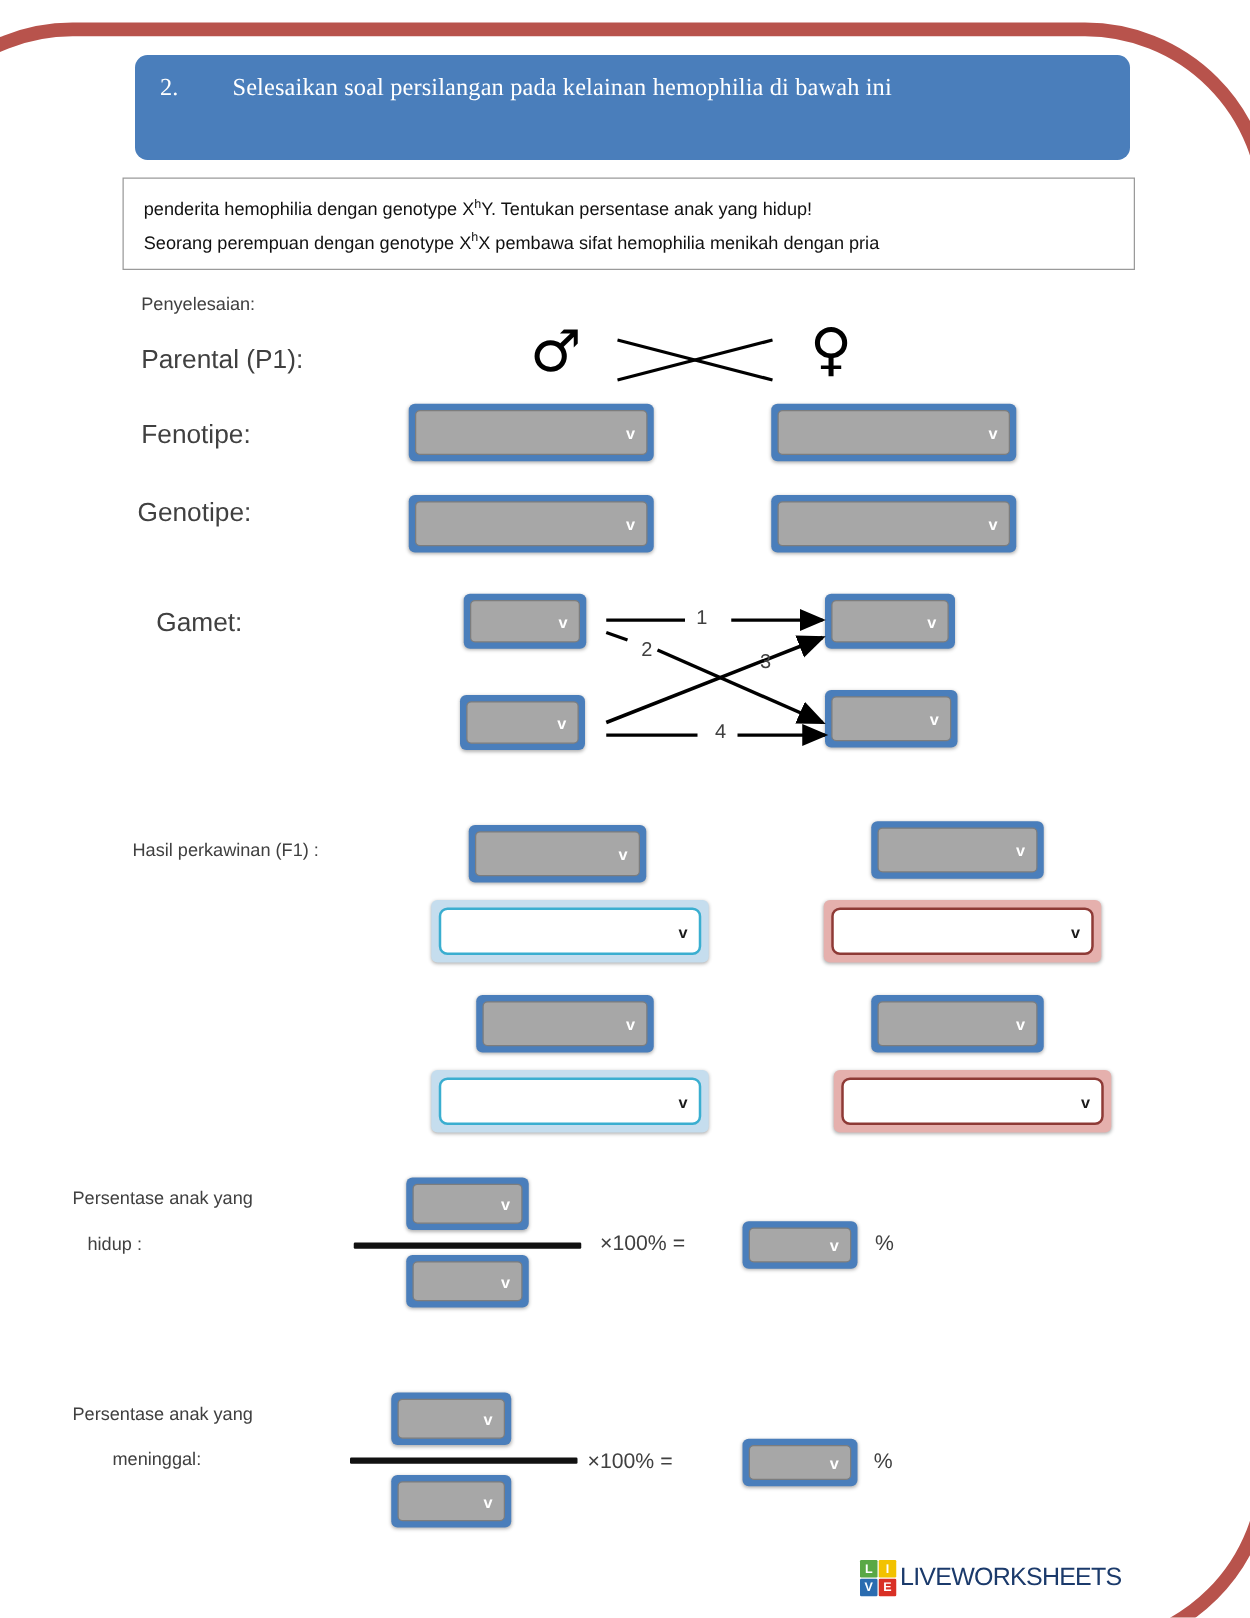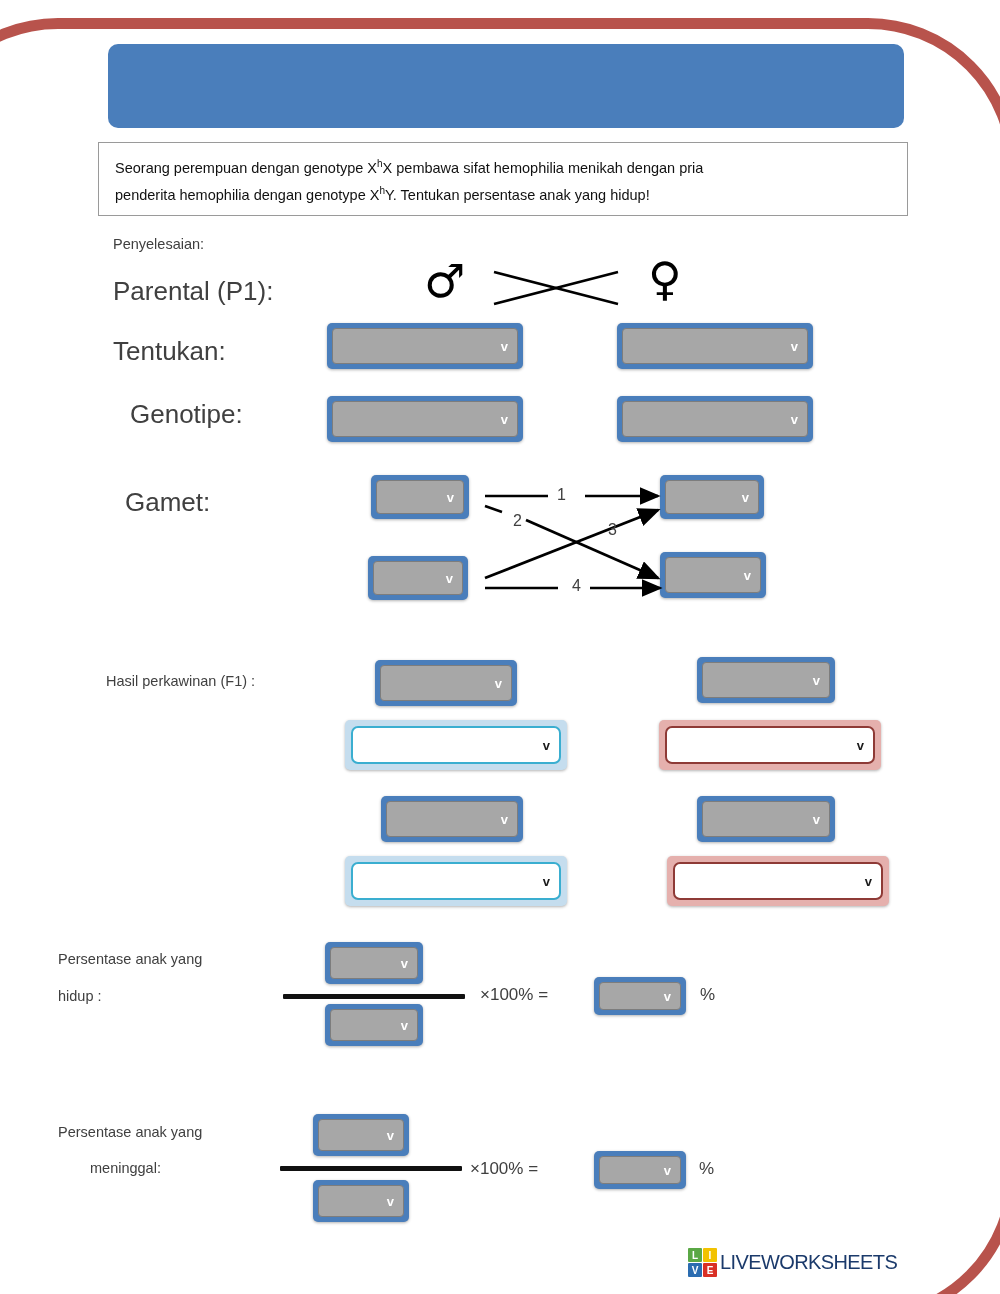--- a/index.html
+++ b/index.html
@@ -55,21 +55,21 @@
   .question-text {
     font-size: 14.5px;
     line-height: 1.85;
     color: #111;
   }
   .question-text sup { font-size: 10px; vertical-align: super; }
 
   
   .lbl { position: absolute; color: #404040; white-space: pre; }
   .lbl-sm { font-size: 14.5px; }
-  .lbl-lg { font-size: 26px; }
+  .lbl-lg { font-size: 21px; }
 
   
   .dd {
     position: absolute;
     background: #4a7ebb;
     border-radius: 5px;
     box-shadow: 0 1px 3px rgba(0,0,0,.30), 0 0 0 3px #ffffff;
     display: flex; align-items: center;
     padding: 5px;
   }
@@ -154,40 +154,43 @@
   }
 </style>
 </head>
 <body>
 
 <div class="page">
 
   <div class="red-frame" style="border-color: rgb(184, 83, 76);"></div>
 
   <div class="header-banner" style="background: rgb(74, 126, 187);">
+    <div class="header-text">
+      <span class="header-num">2.</span><span>Selesaikan soal persilangan pada kelainan hemophilia di bawah ini</span>
+    </div>
   </div>
 
   <div class="question-box">
+    <div class="question-text">
+      <span>penderita hemophilia dengan genotype X</span><sup>h</sup><span>Y. Tentukan persentase anak yang hidup!</span>
+    </div>
     <div class="question-text">
       <span>Seorang perempuan dengan genotype X</span><sup>h</sup><span>X pembawa sifat hemophilia menikah dengan pria</span>
     </div>
-    <div class="question-text">
-      <span>penderita hemophilia dengan genotype X</span><sup>h</sup><span>Y. Tentukan persentase anak yang hidup!</span>
-    </div>
   </div>
 
   <div class="lbl lbl-sm" style="left:113px; top:236px;">Penyelesaian:</div>
   <div class="lbl lbl-lg" style="left:113px; top:276px;">Parental (P1):</div>
-  <div class="lbl lbl-lg" style="left:113px; top:336px;">Tentukan:</div>
-  <div class="lbl lbl-lg" style="left:130px; top:399px;">Genotipe:</div>
+  <div class="lbl lbl-lg" style="left:113px; top:336px;">Fenotipe:</div>
+  <div class="lbl lbl-lg" style="left:110px; top:399px;">Genotipe:</div>
   <div class="lbl lbl-lg" style="left:113px; top:487px;margin-left:12px;">Gamet:</div>
   <div class="lbl lbl-sm" style="left:106px; top:673px;">Hasil perkawinan (F1) :</div>
 
   <div class="lbl lbl-sm" style="left:58px; top:951px;">Persentase anak yang</div>
-  <div class="lbl lbl-sm" style="left:58px; top:988px;">hidup :</div>
+  <div class="lbl lbl-sm" style="left:70px; top:988px;">hidup :</div>
   <div class="lbl lbl-sm" style="left:58px; top:1124px;">Persentase anak yang</div>
   <div class="lbl lbl-sm" style="left:58px; top:1160px;margin-left:32px;">meninggal:</div>
 
   <div class="gsym" style="left:424px; top:258px;">♂</div>
   <div class="gsym" style="left:648px; top:256px;">♀</div>
 
   <svg class="ovl" style="left:492px; top:268px;" width="128" height="40">
     <line x1="2" y1="4" x2="126" y2="36" stroke="#000" stroke-width="2.6"></line>
     <line x1="2" y1="36" x2="126" y2="4" stroke="#000" stroke-width="2.6"></line>
   </svg>

